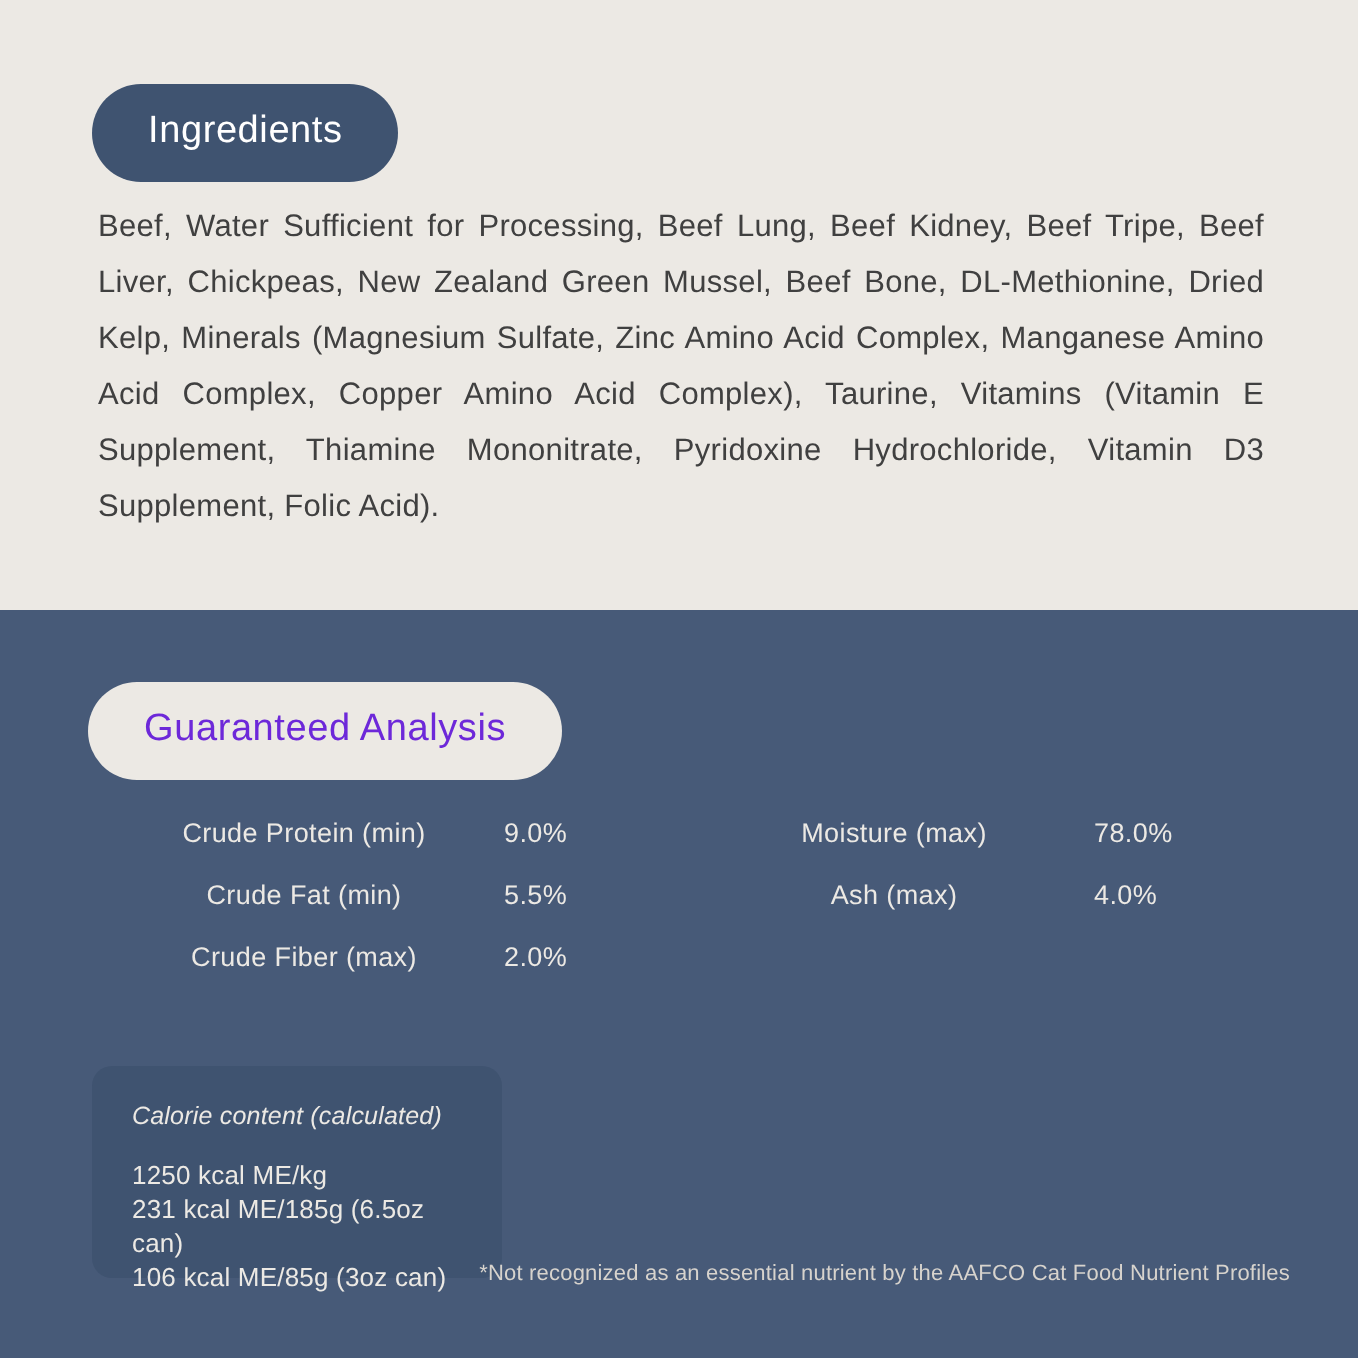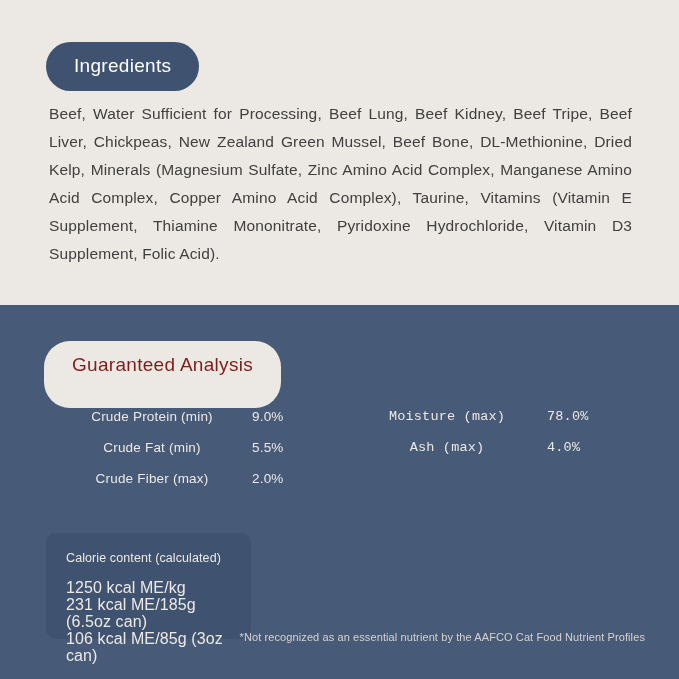--- a/index.html
+++ b/index.html
@@ -66,23 +66,23 @@
     box-sizing: border-box;
   }
   .analysis-pill-wrap {
     position: absolute;
     left: 44px;
     top: 36px;
   }
   .pill-light {
     display: inline-block;
     background: #ece9e4;
-    color: #7f1d1d;
+    color: #6d28d9;
     border-radius: 26px;
-    padding: 13px 28px 32px 28px;
+    padding: 13px 28px 14px 28px;
     font-size: 19px;
     letter-spacing: 0.3px;
   }
   .analysis-table {
     position: absolute;
     left: 52px;
     top: 104px;
     width: 590px;
     color: #ece9e4;
     font-size: 13.5px;
@@ -94,21 +94,20 @@
   }
   .col {
     display: flex;
     align-items: baseline;
   }
   .col-left {
     width: 295px;
   }
   .col-right {
     width: 295px;
-    font-family: Liberation Mono, monospace;
   }
   .nutrient-name {
     display: inline-block;
     width: 200px;
     letter-spacing: 0.2px;
     text-align: center;
   }
   .nutrient-value {
     display: inline-block;
     letter-spacing: 0.2px;
@@ -124,23 +123,24 @@
     background: #3f5370;
     border-radius: 10px;
     color: #ece9e4;
     box-sizing: border-box;
     padding: 18px 20px 0 20px;
   }
   .calorie-title {
     font-size: 12.5px;
     margin-bottom: 14px;
     letter-spacing: 0.1px;
+    font-style: italic;
   }
   .calorie-line {
-    font-size: 16px;
+    font-size: 13px;
     line-height: 17px;
     letter-spacing: 0.1px;
   }
 
   .footnote {
     position: absolute;
     right: 34px;
     bottom: 36px;
     color: #d7d3cd;
     font-size: 11px;

